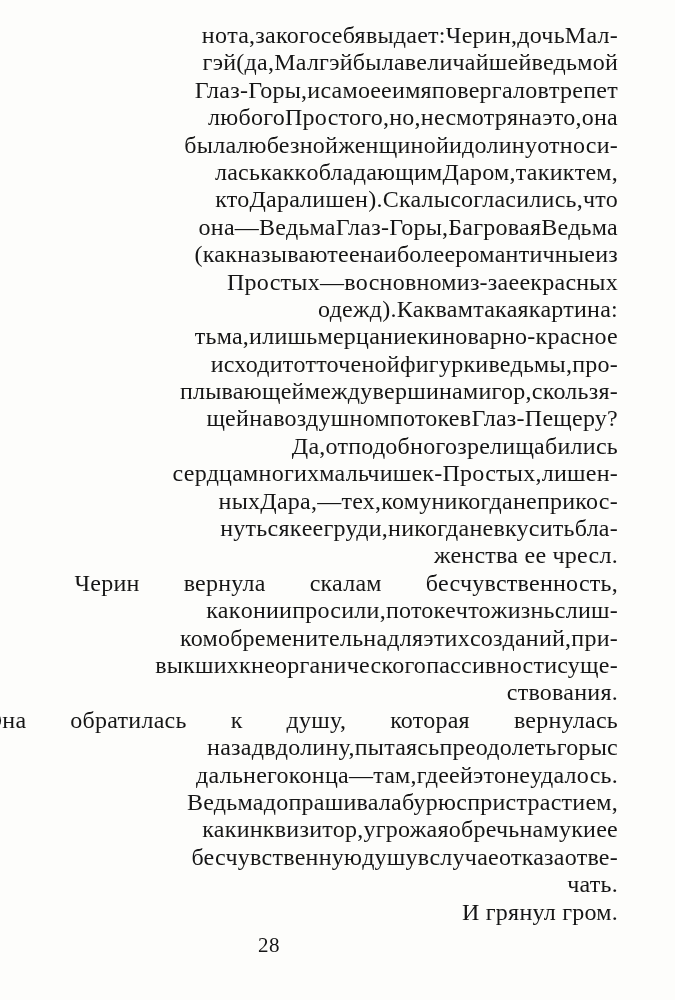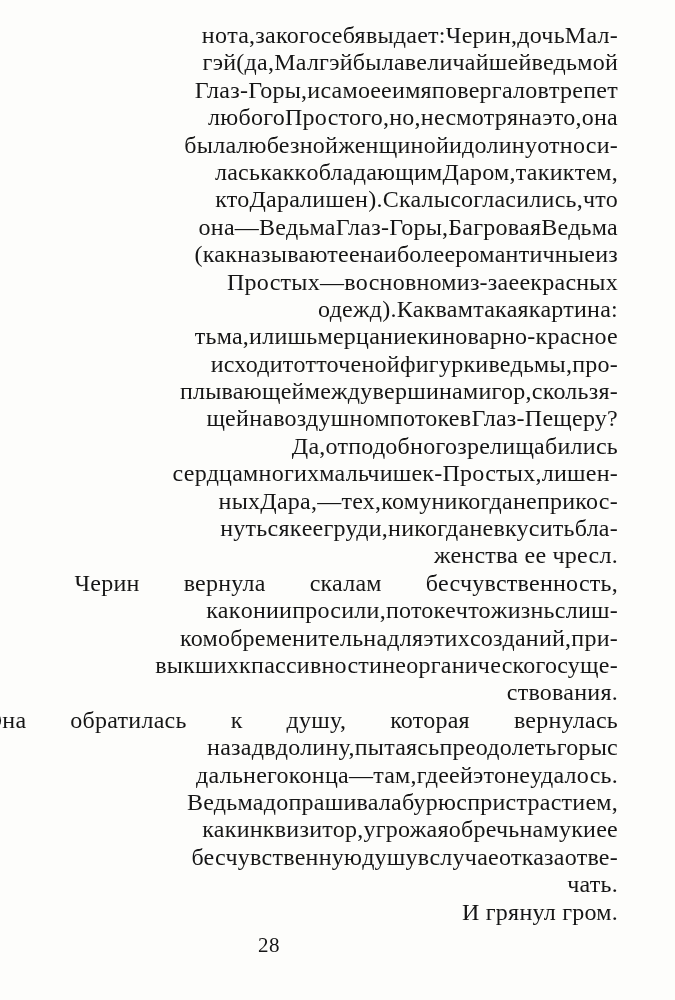--- a/index.html
+++ b/index.html
@@ -255,22 +255,22 @@
           <span>ком</span>
           <span>обременительна</span>
           <span>для</span>
           <span>этих</span>
           <span>созданий,</span>
           <span>при-</span>
         </div>
         <div class="line just">
           <span>выкших</span>
           <span>к</span>
+          <span>неорганического</span>
           <span>пассивности</span>
-          <span>неорганического</span>
           <span>суще-</span>
         </div>
         <div class="line last">ствования.</div>
       </div>
       <div class="paragraph">
         <div class="line just indent">
           <span>Она</span>
           <span>обратилась</span>
           <span>к</span>
           <span>душу,</span>

